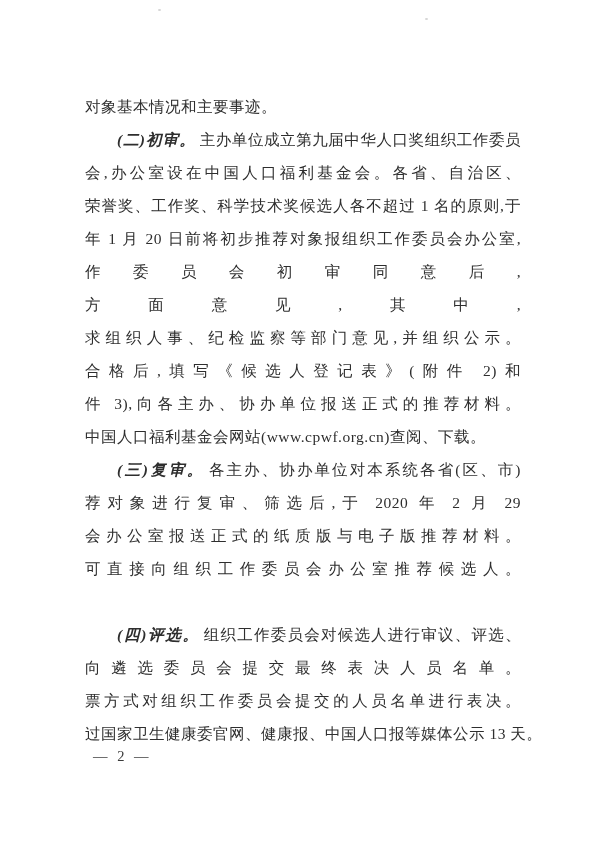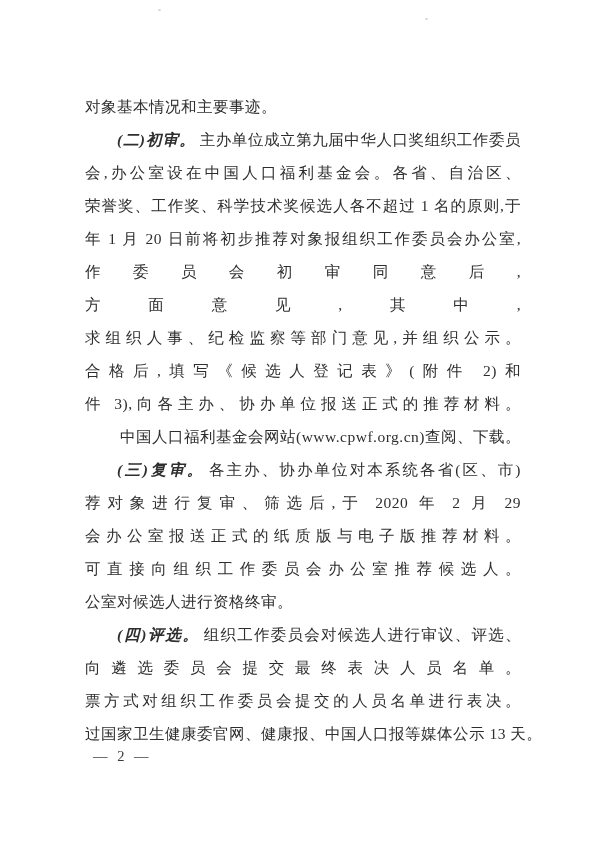--- a/index.html
+++ b/index.html
@@ -79,26 +79,25 @@
       <div class="line justify indent" style="top: 129px;"><span class="lead">(二)初审。</span>主办单位成立第九届中华人口奖组织工作委员</div>
       <div class="line" style="top: 96px;">对象基本情况和主要事迹。</div>
       <div class="line justify" style="top: 162px;">会,办公室设在中国人口福利基金会。各省、自治区、直辖市按照</div>
       <div class="line justify" style="top: 195px;">荣誉奖、工作奖、科学技术奖候选人各不超过 1 名的原则,于 2020</div>
       <div class="line justify" style="top: 228px;">年 1 月 20 日前将初步推荐对象报组织工作委员会办公室,组织工</div>
       <div class="line justify" style="top: 261px;">作委员会初审同意后,省部级推荐单位负责对推荐对象征求有关</div>
       <div class="line justify" style="top: 294px;">方面意见,其中,对机关事业单位及其工作人员按管理权限应当征</div>
       <div class="line justify" style="top: 327px;">求组织人事、纪检监察等部门意见,并组织公示。公示结束并审查</div>
       <div class="line justify" style="top: 360px;">合格后,填写《候选人登记表》(附件 2)和《被推荐人选事迹表》(附</div>
       <div class="line justify" style="top: 393px;">件 3),向各主办、协办单位报送正式的推荐材料。附件资料可在</div>
-      <div class="line" style="top: 426px; text-align: right;">中国人口福利基金会网站(www.cpwf.org.cn)查阅、下载。</div>
+      <div class="line" style="top: 426px;">中国人口福利基金会网站(www.cpwf.org.cn)查阅、下载。</div>
       <div class="line justify indent" style="top: 459px;"><span class="lead">(三)复审。</span>各主办、协办单位对本系统各省(区、市)确定的推</div>
       <div class="line justify" style="top: 492px;">荐对象进行复审、筛选后,于 2020 年 2 月 29 日前向组织工作委员</div>
       <div class="line justify" style="top: 525px;">会办公室报送正式的纸质版与电子版推荐材料。其他部门或单位</div>
       <div class="line justify" style="top: 558px;">可直接向组织工作委员会办公室推荐候选人。组织工作委员会办</div>
-      <div class="line" style="top: 591px;">公室对候选人进行资格终审。</div>
       <div class="line justify indent" style="top: 624px;"><span class="lead">(四)评选。</span>组织工作委员会对候选人进行审议、评选、表决,</div>
       <div class="line justify" style="top: 657px;">向遴选委员会提交最终表决人员名单。遴选委员会采取无记名投</div>
       <div class="line justify" style="top: 690px;">票方式对组织工作委员会提交的人员名单进行表决。表决结果通</div>
       <div class="line" style="top: 723px;">过国家卫生健康委官网、健康报、中国人口报等媒体公示 13 天。</div>
     </div>
 
   <div class="page-number">— 2 —</div>
 </div>
 
 </body></html>

